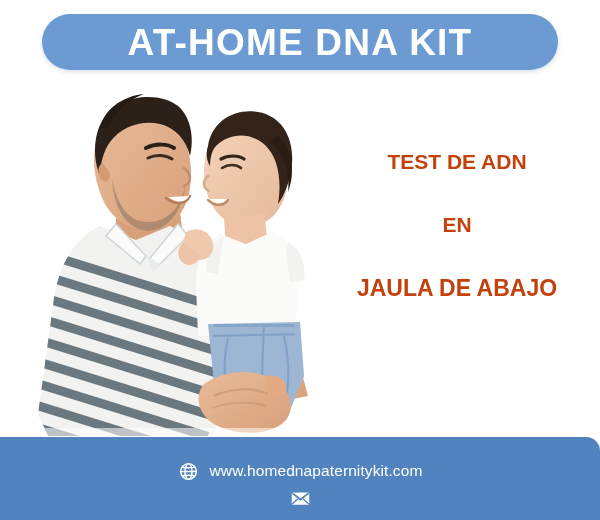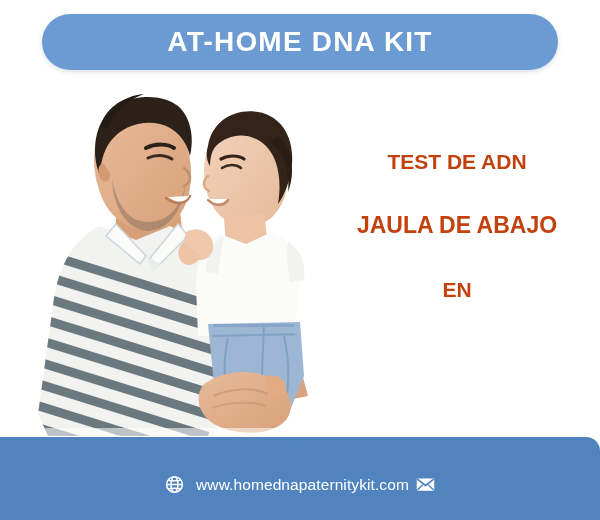--- a/index.html
+++ b/index.html
@@ -43,21 +43,21 @@
     background: #6b9bd2;
     border-radius: 28px;
     display: flex;
     align-items: center;
     justify-content: center;
     box-shadow: 0 2px 5px rgba(90, 120, 160, 0.22);
   }
 
   .title-text {
     color: #ffffff;
-    font-size: 28px;
+    font-size: 37px;
     font-weight: bold;
     letter-spacing: 1.2px;
     line-height: 1;
     white-space: nowrap;
     text-align: center;
   }
 
   
   .photo-wrap {
     position: absolute;
@@ -111,21 +111,21 @@
     border-top-right-radius: 14px;
   }
 
   .footer-rows {
     position: absolute;
     left: 0;
     top: 449px;
     width: 600px;
     height: 71px;
     display: flex;
-    flex-direction: row;
+    flex-direction: column;
     justify-content: center;
     gap: 6px;
   }
 
   .footer-row {
     display: flex;
     align-items: center;
     justify-content: center;
   }
 
@@ -261,22 +261,22 @@
       <path d="M206 312 C222 304 246 303 260 310" stroke="#c08f6c" stroke-width="2" fill="none" opacity="0.6"></path>
       <path d="M204 324 C220 318 244 317 258 322" stroke="#c08f6c" stroke-width="2" fill="none" opacity="0.5"></path>
       <path d="M258 292 C270 290 278 296 278 304 C278 312 270 316 262 314" fill="#e2ab84"></path>
 
       <rect x="0" y="344" width="318" height="18" fill="#ffffff" opacity="0.55"></rect>
     </svg>
   </div>
 
   <div class="info-col">
     <div class="info-line line-service">TEST DE ADN</div>
+    <div class="info-line line-conn">EN</div>
     <div class="info-line line-place">JAULA DE ABAJO</div>
-    <div class="info-line line-conn">EN</div>
   </div>
 
   <div class="footer-bar"></div>
   <div class="footer-notch"></div>
 
   <div class="footer-rows">
 
     <div class="footer-row row-one">
       <div class="contact-item">
         <span class="contact-icon">

